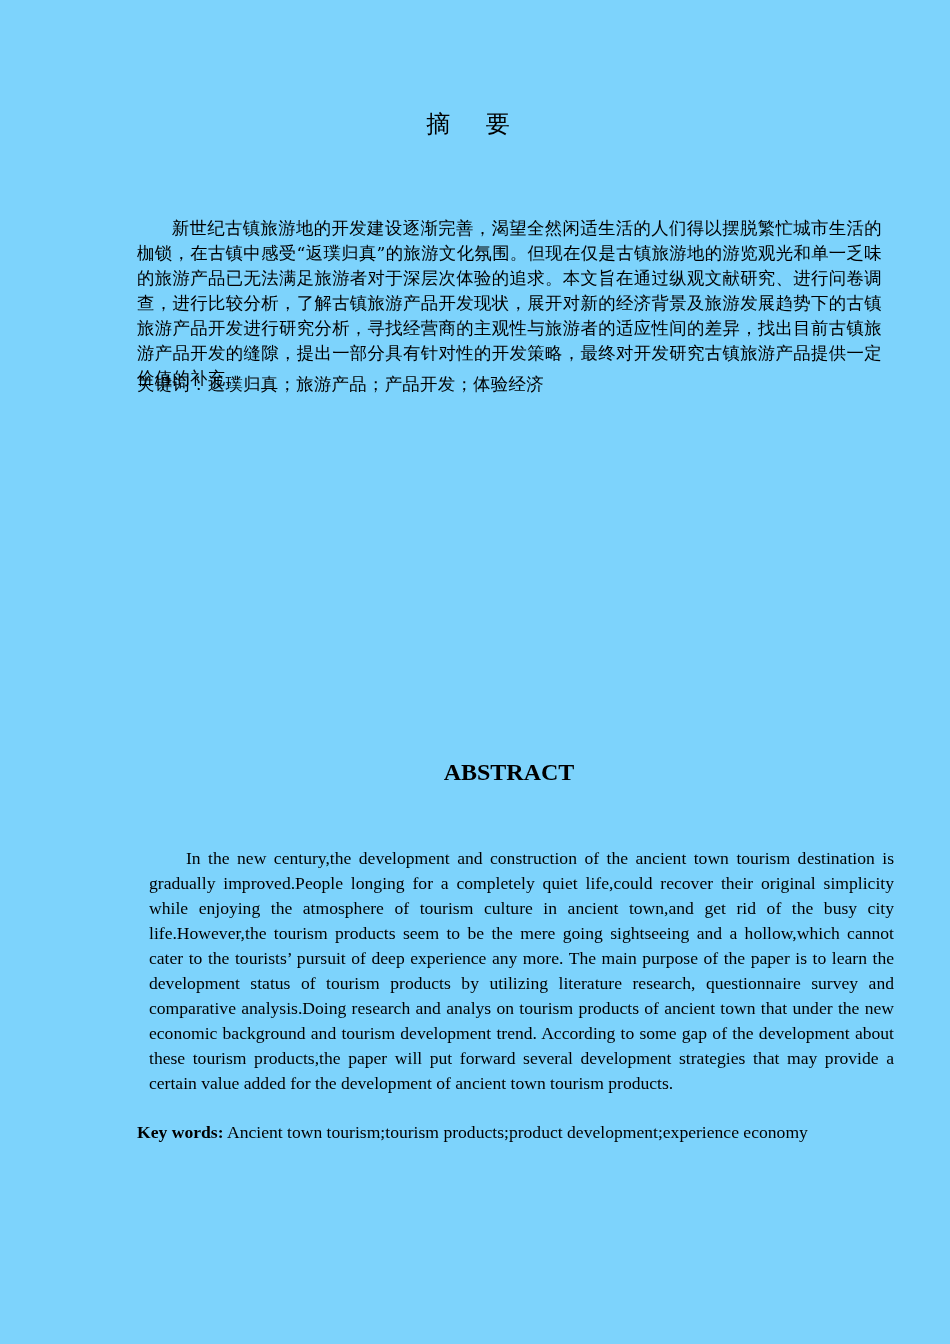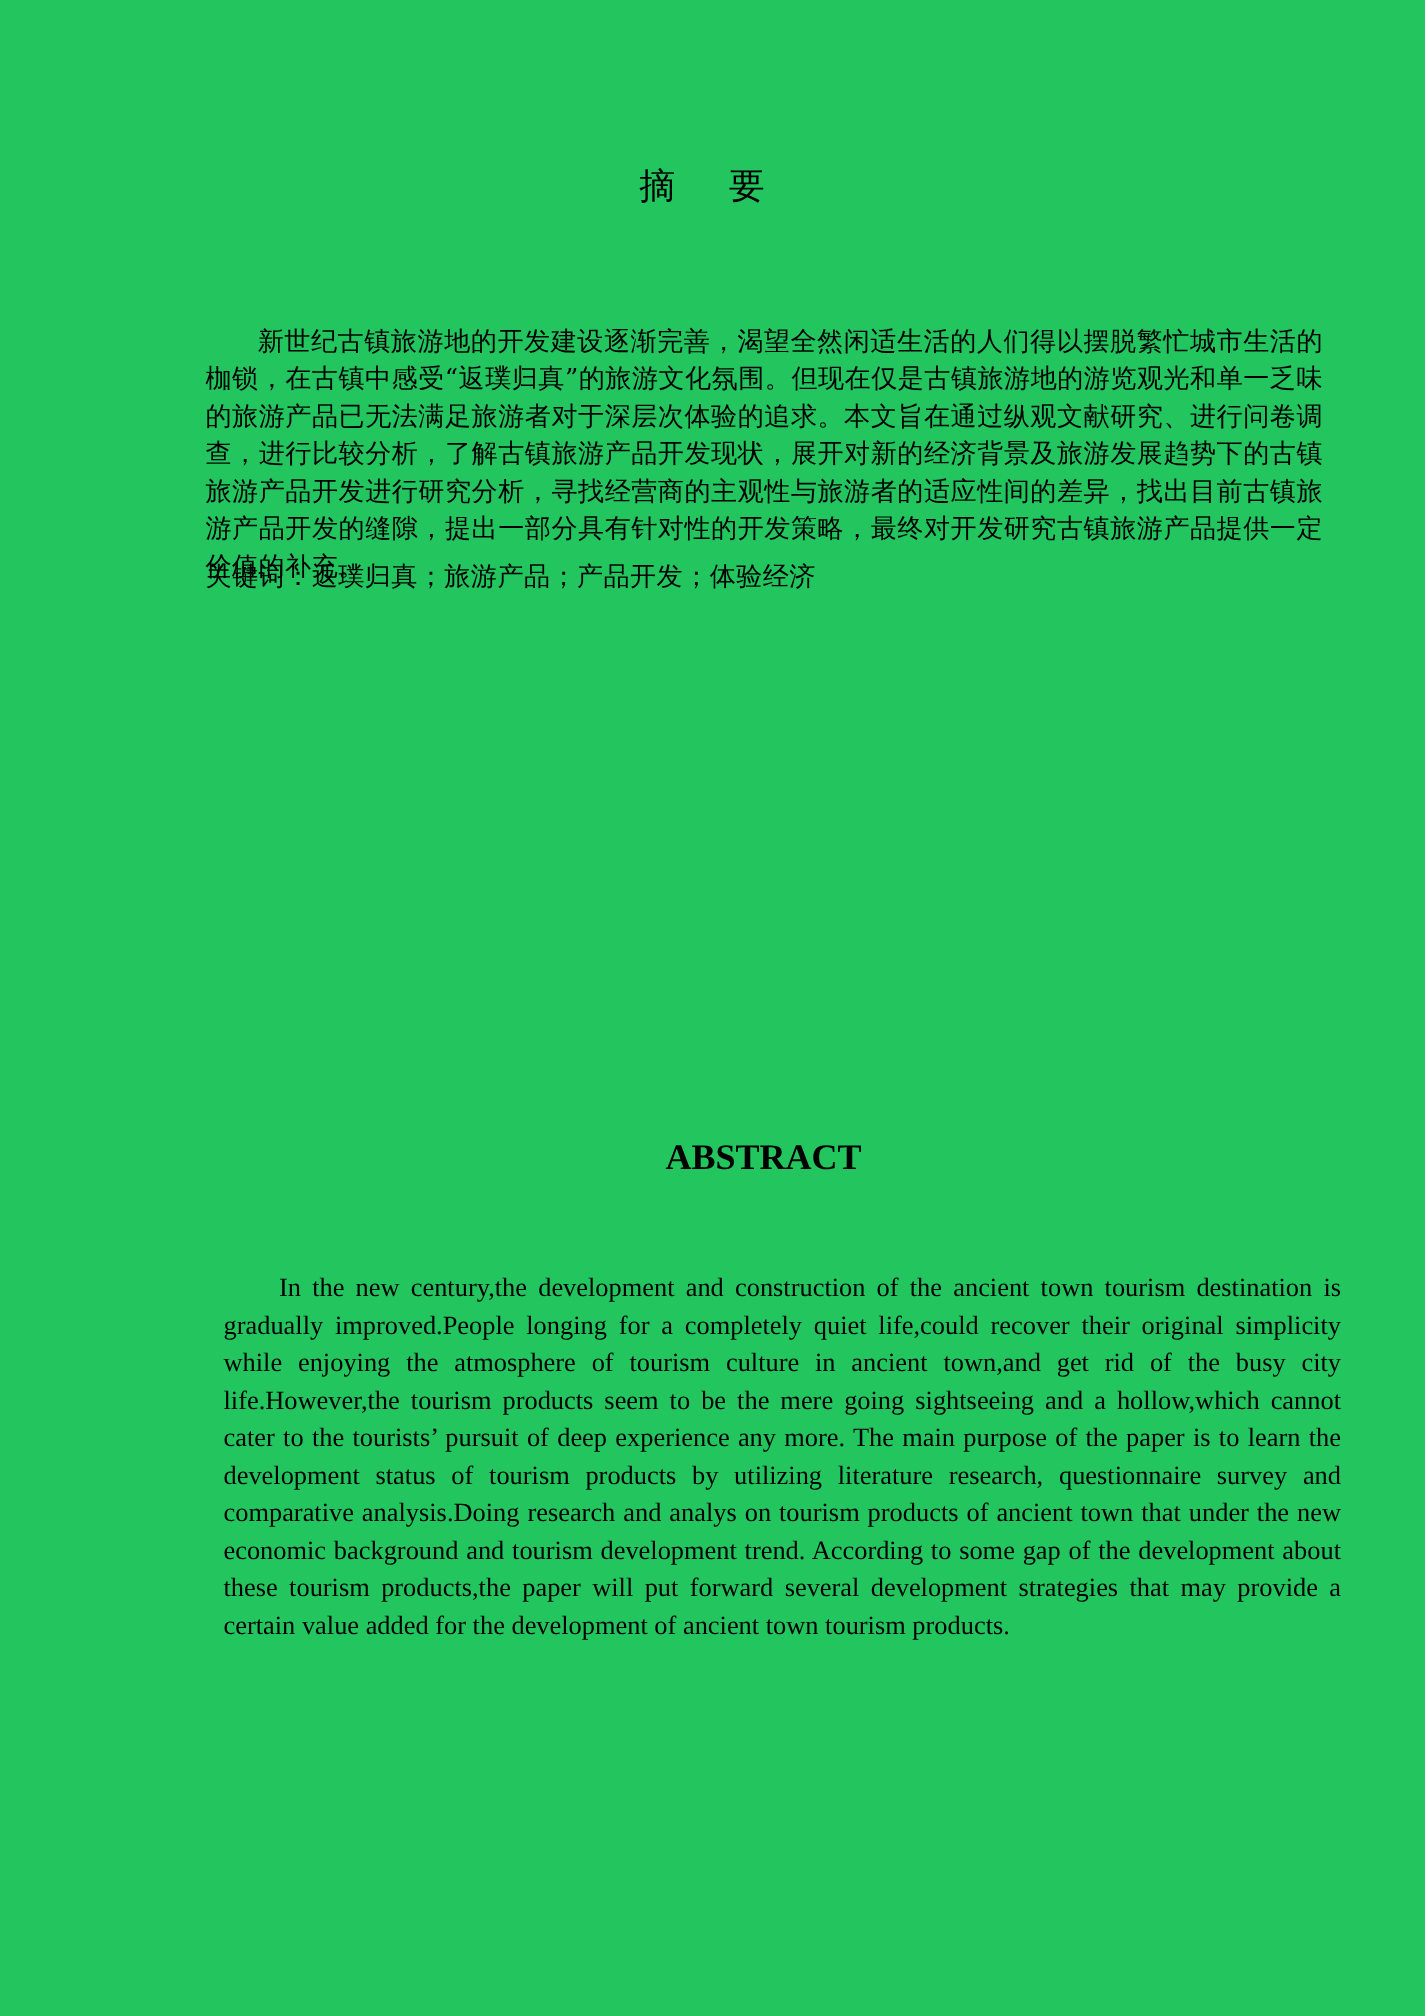--- a/index.html
+++ b/index.html
@@ -1,17 +1,17 @@
 <!DOCTYPE html>
 <html><head>
   <meta charset="utf-8">
   <style>
     html, body { margin: 0; padding: 0; background: #ffffff; }
     body { width: 950px; height: 1344px; position: relative; overflow: hidden; color: #000; }
-    .page { position: absolute; left: 0; top: 0; width: 950px; height: 1344px; background: #22c55e; }
+    .page { position: absolute; left: 0; top: 0; width: 950px; height: 1344px; background: #7dd3fc; }
     .zh-title {
       position: absolute; left: 0; width: 950px; top: 108px;
       text-align: center; font-family: "DejaVu Sans", sans-serif;
       font-size: 24px; letter-spacing: 14px; line-height: 32px;
     }
     .zh-body {
       position: absolute; left: 137px; width: 745px; top: 216px;
       font-family: "DejaVu Serif", serif; font-size: 17.4px; line-height: 25px;
       text-align: justify; text-indent: 2em; letter-spacing: 0.3px;
     }
@@ -46,14 +46,15 @@
   <div class="zh-title">摘 要</div>
 
   <div class="zh-body">新世纪古镇旅游地的开发建设逐渐完善，渴望全然闲适生活的人们得以摆脱繁忙城市生活的枷锁，在古镇中感受“返璞归真”的旅游文化氛围。但现在仅是古镇旅游地的游览观光和单一乏味的旅游产品已无法满足旅游者对于深层次体验的追求。本文旨在通过纵观文献研究、进行问卷调查，进行比较分析，了解古镇旅游产品开发现状，展开对新的经济背景及旅游发展趋势下的古镇旅游产品开发进行研究分析，寻找经营商的主观性与旅游者的适应性间的差异，找出目前古镇旅游产品开发的缝隙，提出一部分具有针对性的开发策略，最终对开发研究古镇旅游产品提供一定价值的补充。</div>
 
   <div class="zh-keywords"><span class="label">关键词：</span><span>返璞归真；旅游产品；产品开发；体验经济</span></div>
 
   <div class="en-title">ABSTRACT</div>
 
   <div class="en-body">In the new century,the development and construction of the ancient town tourism destination is gradually improved.People longing for a completely quiet life,could recover their original simplicity while enjoying the atmosphere of tourism culture in ancient town,and get rid of the busy city life.However,the tourism products seem to be the mere going sightseeing and a hollow,which cannot cater to the tourists’ pursuit of deep experience any more. The main purpose of the paper is to learn the development status of tourism products by utilizing literature research, questionnaire survey and comparative analysis.Doing research and analys on tourism products of ancient town that under the new economic background and tourism development trend. According to some gap of the development about these tourism products,the paper will put forward several development strategies that may provide a certain value added for the development of ancient town tourism products.</div>
 
+  <div class="en-keywords"><span class="label">Key words:</span><span> Ancient town tourism;tourism products;product development;experience economy</span></div>
 
 </div>
 
 </body></html>

